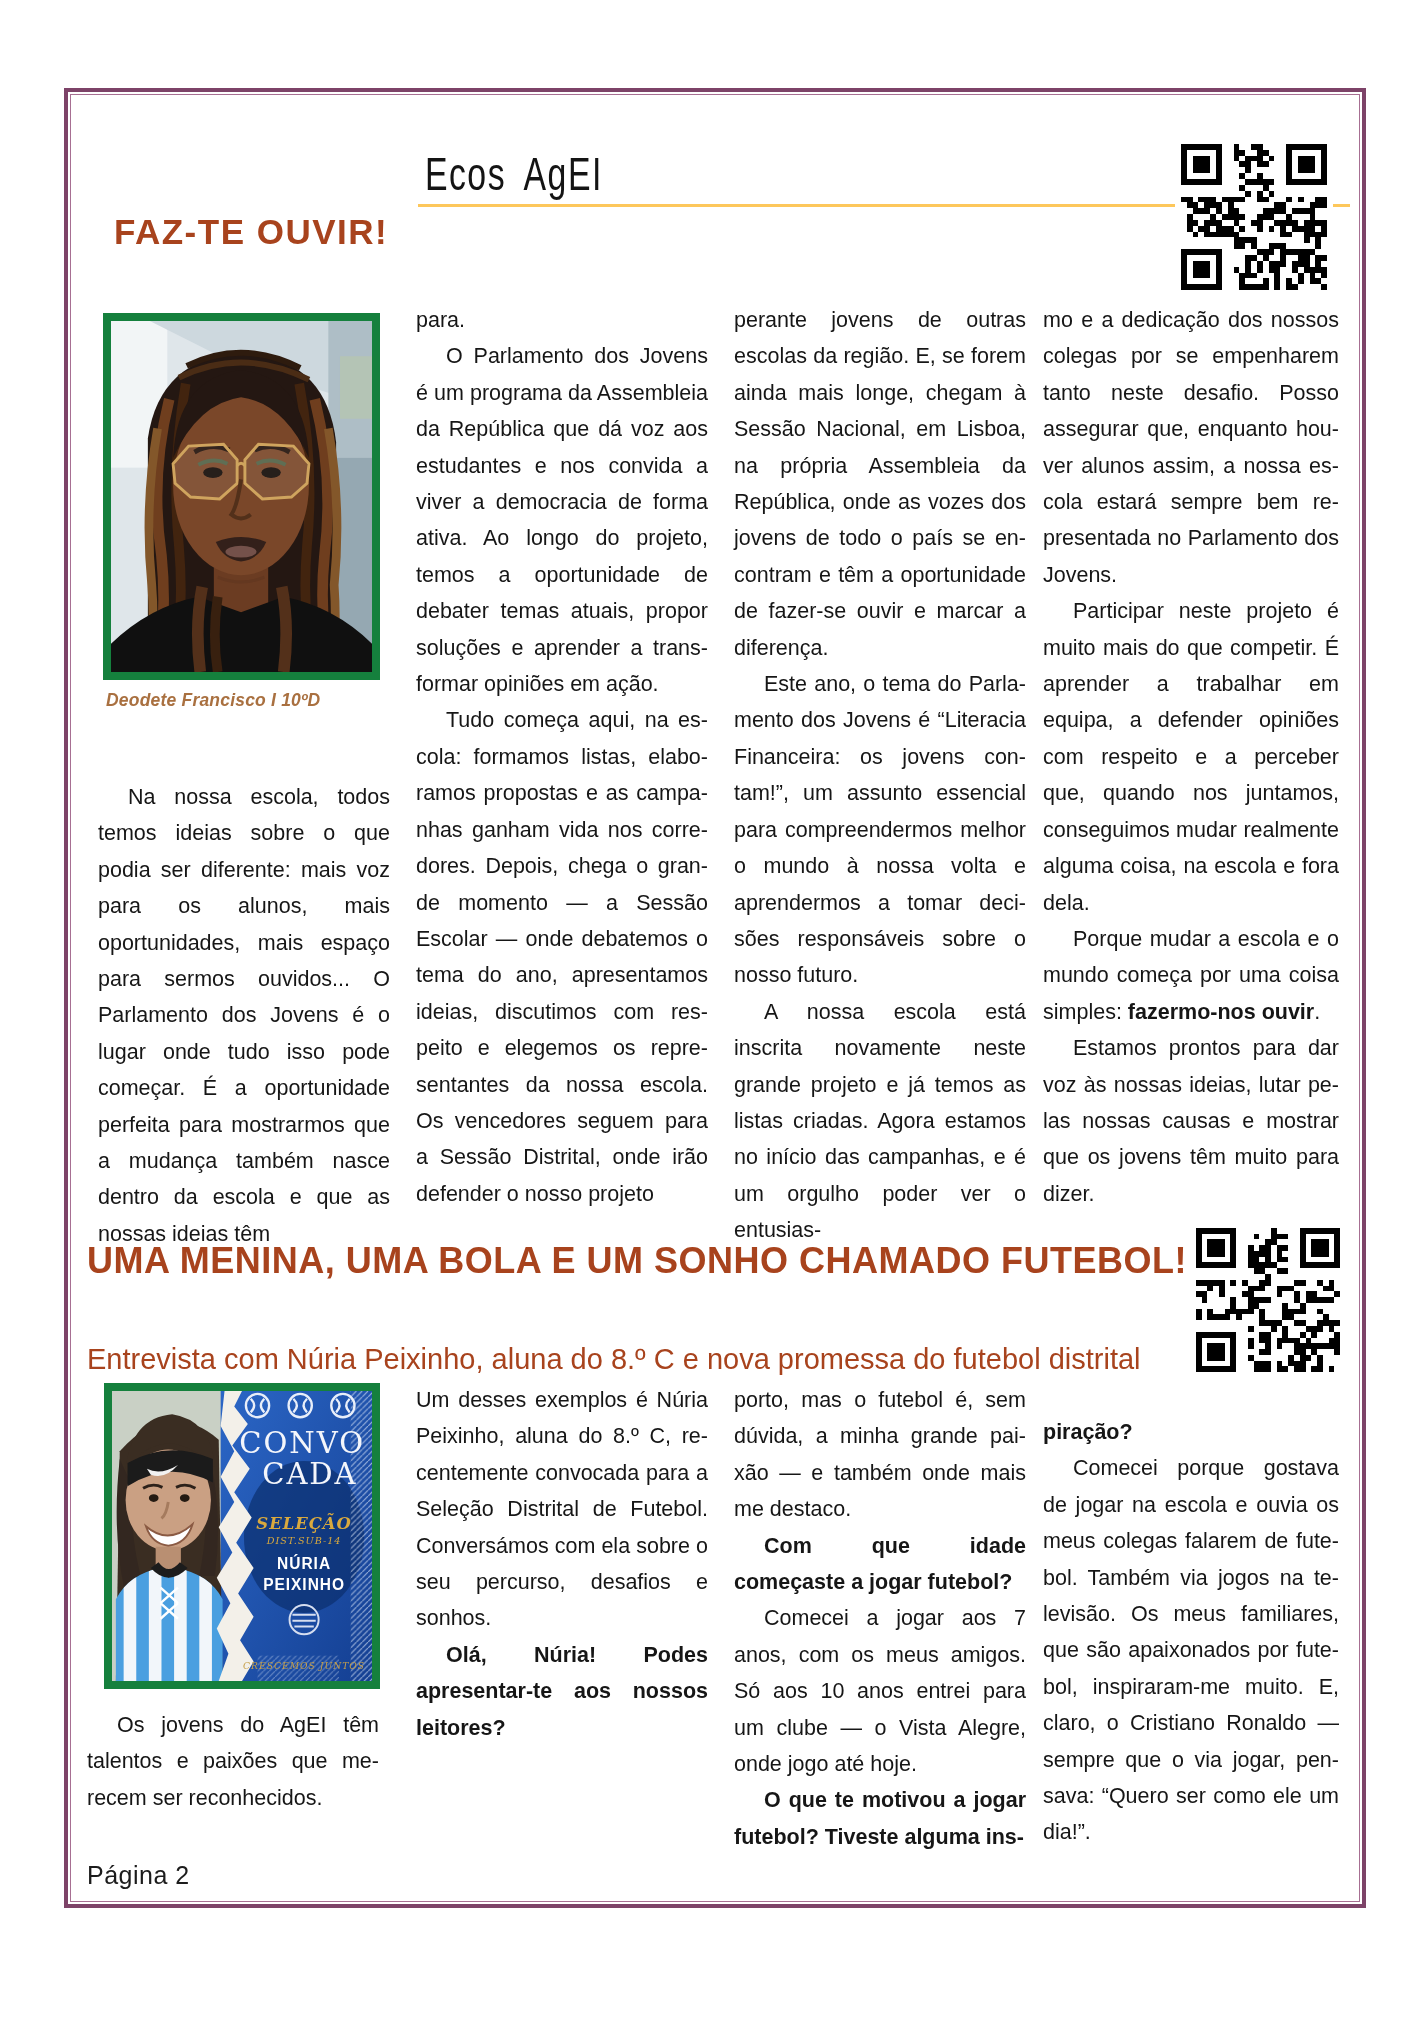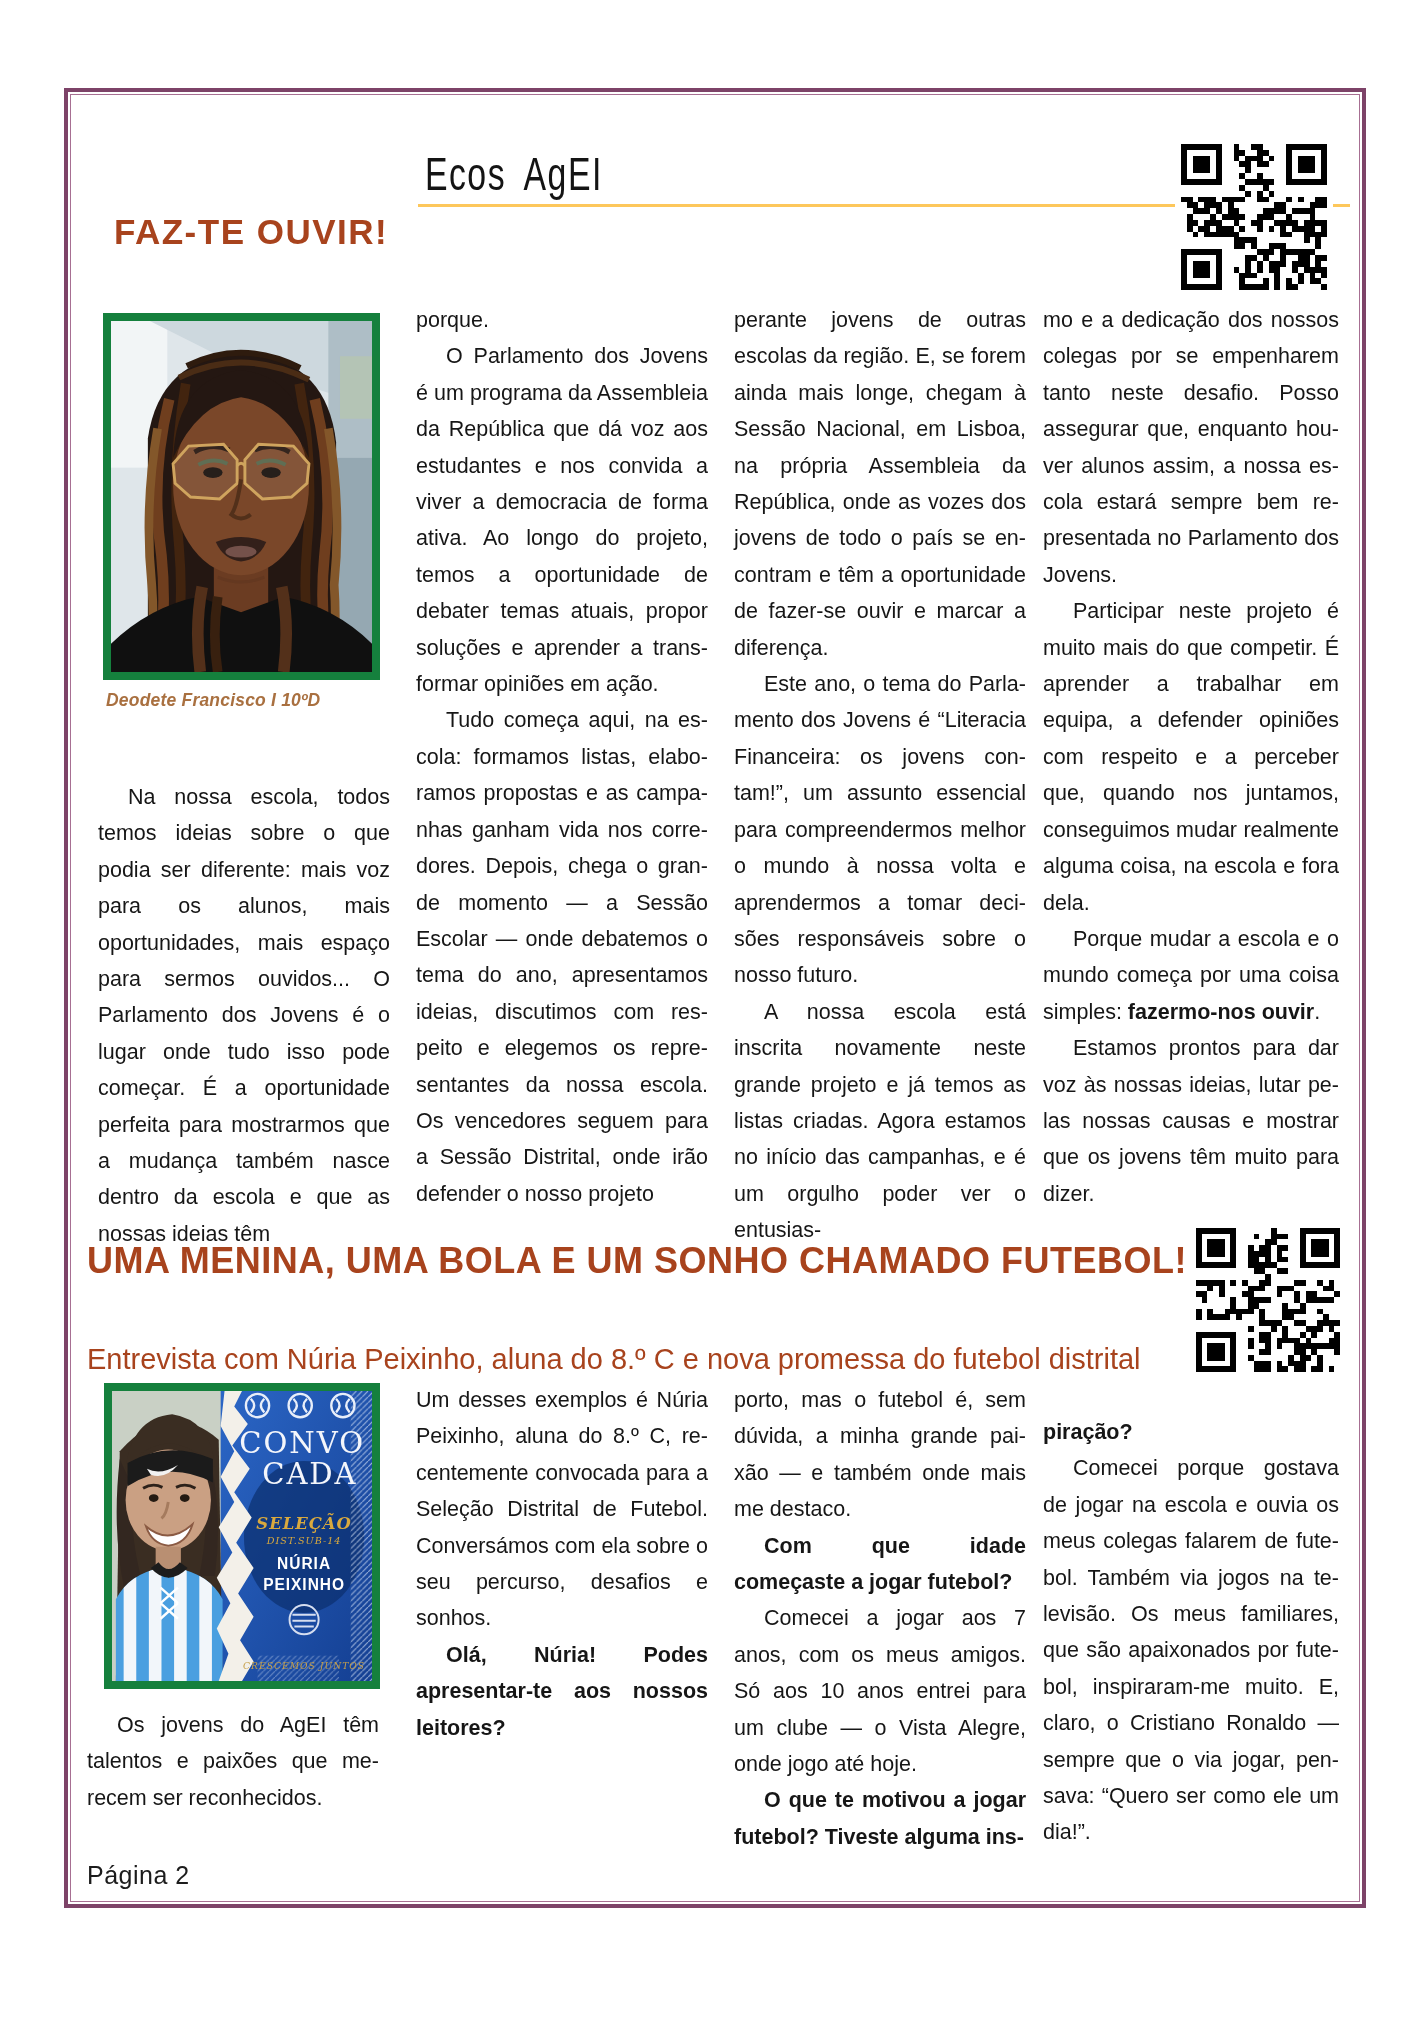--- a/index.html
+++ b/index.html
@@ -332,21 +332,21 @@
     <ellipse cx="134" cy="236" rx="16" ry="6" fill="#b5827a" opacity="0.5"></ellipse>
     <path d="M110,262 Q134,272 158,262" stroke="#5e341d" stroke-width="3" fill="none" opacity="0.5"></path>
   </svg>
 </div>
 <div class="caption">Deodete Francisco I 10ºD</div>
 
 <div class="col a1c1">
   <p>Na nossa escola, todos temos ideias sobre o que podia ser diferente: mais voz para os alunos, mais oportunidades, mais espa­ço para sermos ouvidos... O Parlamento dos Jovens é o lugar onde tudo isso pode começar. É a oportunidade perfeita para mostrarmos que a mudança também nasce dentro da escola e que as nossas ideias têm</p>
 </div>
 <div class="col a1c2">
-  <p class="noind">porque.</p>
+  <p class="noind">para.</p>
   <p>O Parlamento dos Jovens é um programa da Assembleia da República que dá voz aos estudantes e nos convida a viver a democracia de forma ativa. Ao longo do projeto, temos a oportunidade de debater temas atuais, propor soluções e aprender a trans­formar opiniões em ação.</p>
   <p>Tudo começa aqui, na es­cola: formamos listas, elabo­ramos propostas e as campa­nhas ganham vida nos corre­dores. Depois, chega o gran­de momento — a Sessão Escolar — onde debatemos o tema do ano, apresentamos ideias, discutimos com res­peito e elegemos os repre­sentantes da nossa escola. Os vencedores seguem para a Sessão Distrital, onde irão defender o nosso projeto</p>
 </div>
 <div class="col a1c3">
   <p class="noind">perante jovens de outras escolas da região. E, se forem ainda mais longe, chegam à Sessão Nacional, em Lisboa, na própria Assembleia da República, onde as vozes dos jovens de todo o país se en­contram e têm a oportunida­de de fazer-se ouvir e marcar a diferença.</p>
   <p>Este ano, o tema do Parla­mento dos Jovens é “Literacia Financeira: os jovens con­tam!”, um assunto essencial para compreendermos me­lhor o mundo à nossa volta e aprendermos a tomar deci­sões responsáveis sobre o nosso futuro.</p>
   <p>A nossa escola está inscrita novamente neste grande projeto e já temos as listas criadas. Agora estamos no início das campanhas, e é um orgulho poder ver o entusias-</p>
 </div>
 <div class="col a1c4">
   <p class="noind">mo e a dedicação dos nossos colegas por se empenharem tanto neste desafio. Posso assegurar que, enquanto hou­ver alunos assim, a nossa es­cola estará sempre bem re­presentada no Parlamento dos Jovens.</p>

